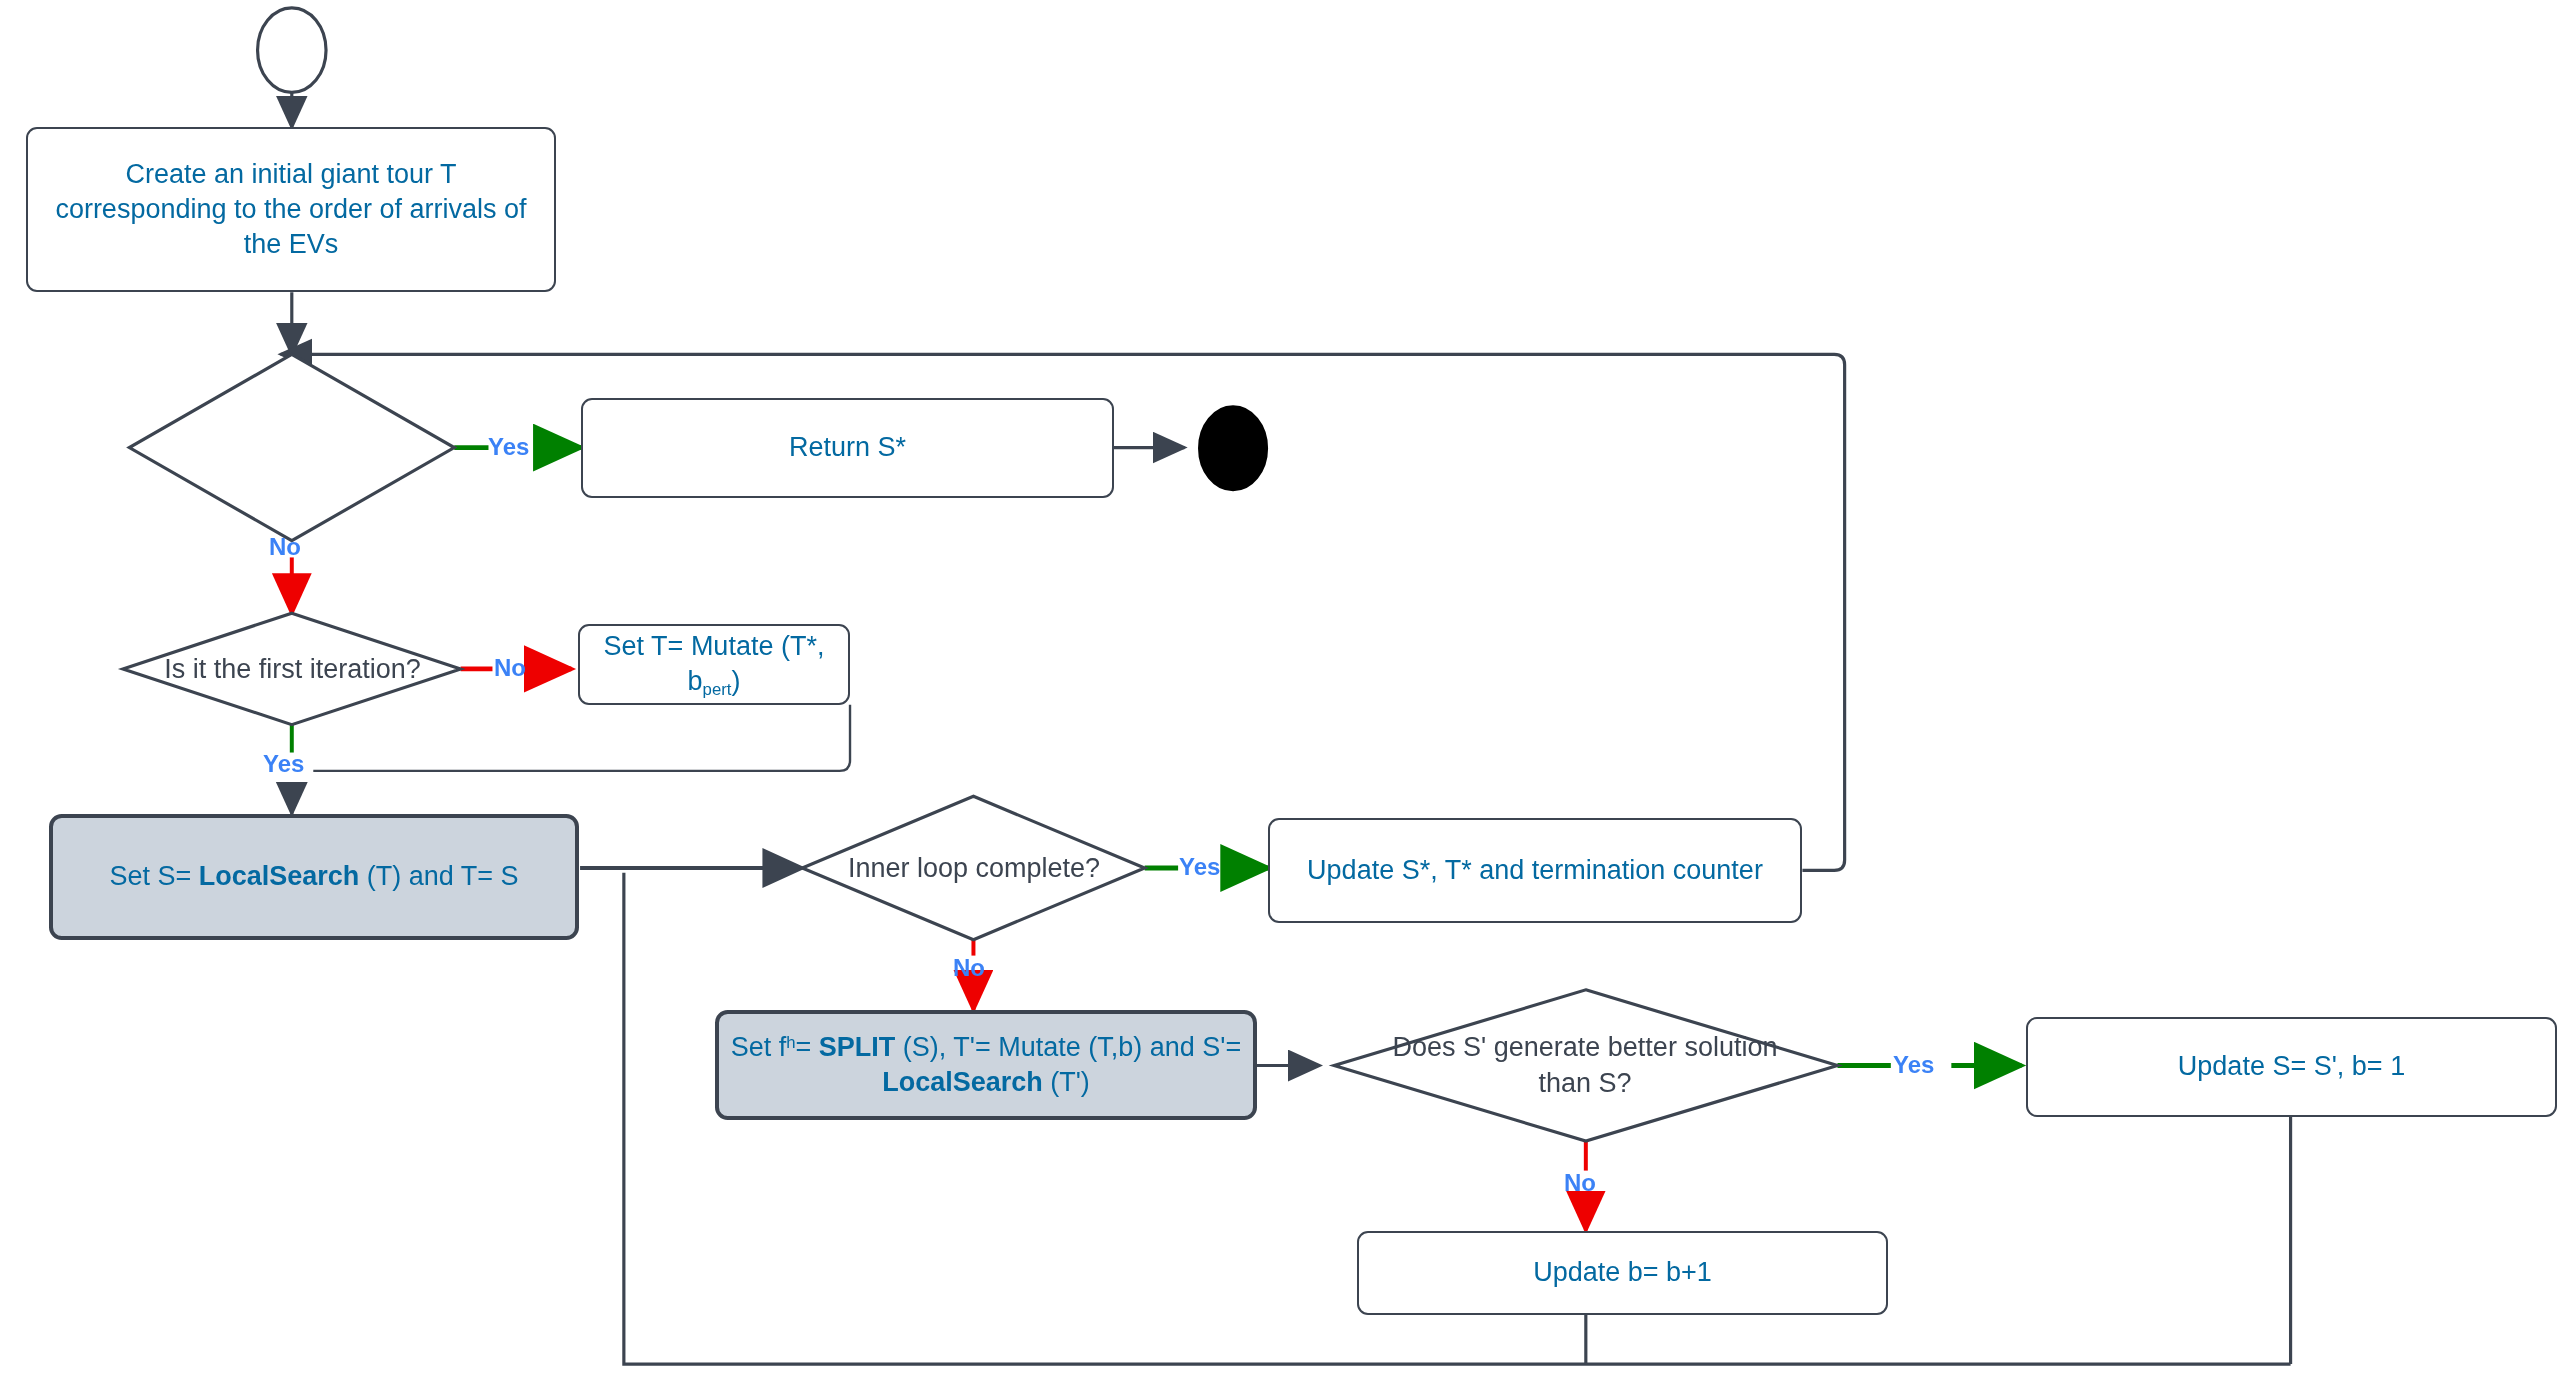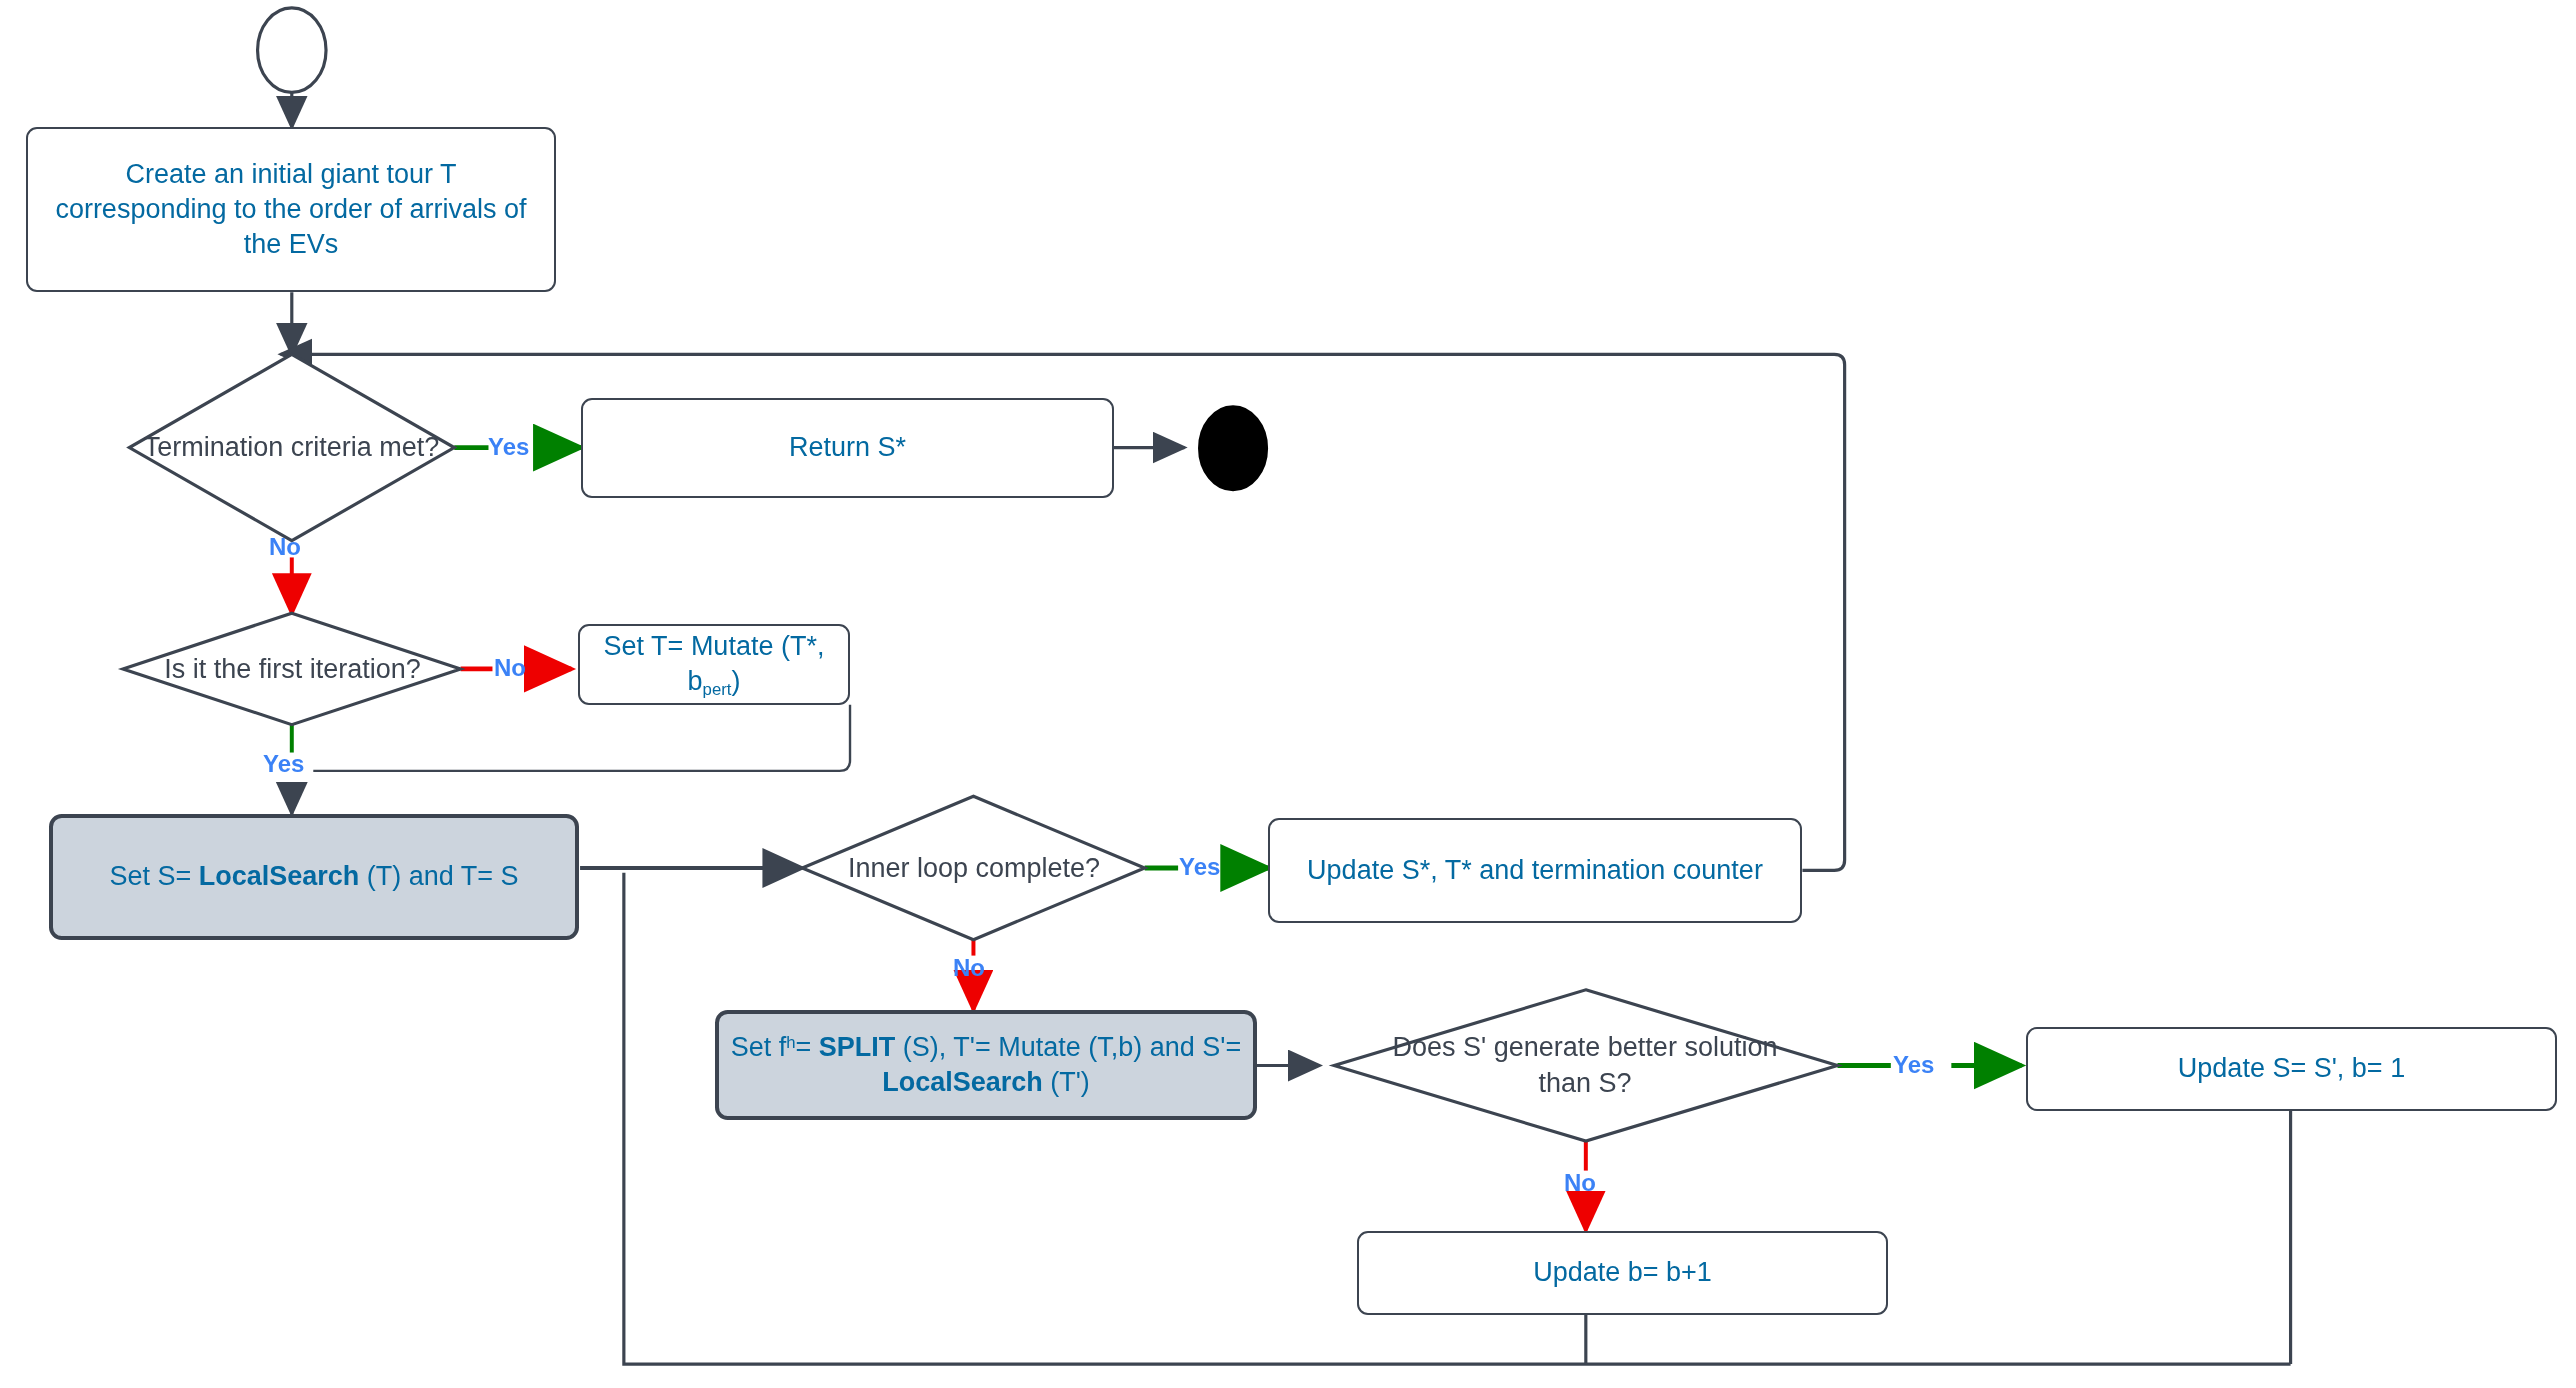--- a/index.html
+++ b/index.html
@@ -133,23 +133,20 @@
 
     <polygon points="366,445 570,562 366,679 162,562" fill="#ffffff" stroke="#3c4450" stroke-width="4"></polygon>
     <polygon points="366,770 578,840 366,910 154,840" fill="#ffffff" stroke="#3c4450" stroke-width="4"></polygon>
     <polygon points="1222,1000 1437,1090 1222,1180 1007,1090" fill="#ffffff" stroke="#3c4450" stroke-width="4"></polygon>
     <polygon points="1991,1243 2307,1338 1991,1433 1675,1338" fill="#ffffff" stroke="#3c4450" stroke-width="4"></polygon>
 
     <ellipse cx="366" cy="63" rx="43" ry="53" fill="#ffffff" stroke="#3c4450" stroke-width="4"></ellipse>
     <ellipse cx="1548" cy="563" rx="42" ry="52" fill="#000000" stroke="#000000" stroke-width="4"></ellipse>
   </svg>
 
-  <div class="dec-label" style="left:129px; top:394px; width:325px; height:107px;">
-    <span>Termination criteria met?</span>
-  </div>
 
   <div class="dec-label" style="left:119px; top:644px; width:347px; height:51px;">
     <span>Is it the first iteration?</span>
   </div>
 
   <div class="dec-label" style="left:805px; top:843px; width:338px; height:51px;">
     <span>Inner loop complete?</span>
   </div>
 
   <div class="dec-label" style="left:1378px; top:1013px; width:414px; height:105px;">
@@ -179,21 +176,21 @@
   <div class="node proc" style="left:1268px; top:818px; width:534px; height:105px;">
     <span>Update S*, T* and termination counter</span>
   </div>
 
   <div class="node proc shaded" style="left:715px; top:1010px; width:542px; height:110px;">
     <span>
       <span>Set f</span><sup>h</sup><span>= </span><b>SPLIT</b><span> (S), T'= Mutate (T,b) and S'= </span><b>LocalSearch</b><span> (T')</span>
     </span>
   </div>
 
-  <div class="node proc" style="left:2026px; top:1017px; width:531px; height:84px;margin-top:10px;">
+  <div class="node proc" style="left:2026px; top:1017px; width:531px; height:100px;">
     <span>Update S= S', b= 1</span>
   </div>
 
   <div class="node proc" style="left:1349px; top:1231px; width:531px; height:84px;margin-left:8px;">
     <span>Update b= b+1</span>
   </div>
 
   <div class="edge-label" style="left:488px; top:435px;">Yes</div>
 
   <div class="edge-label" style="left:269px; top:535px;">No</div>

